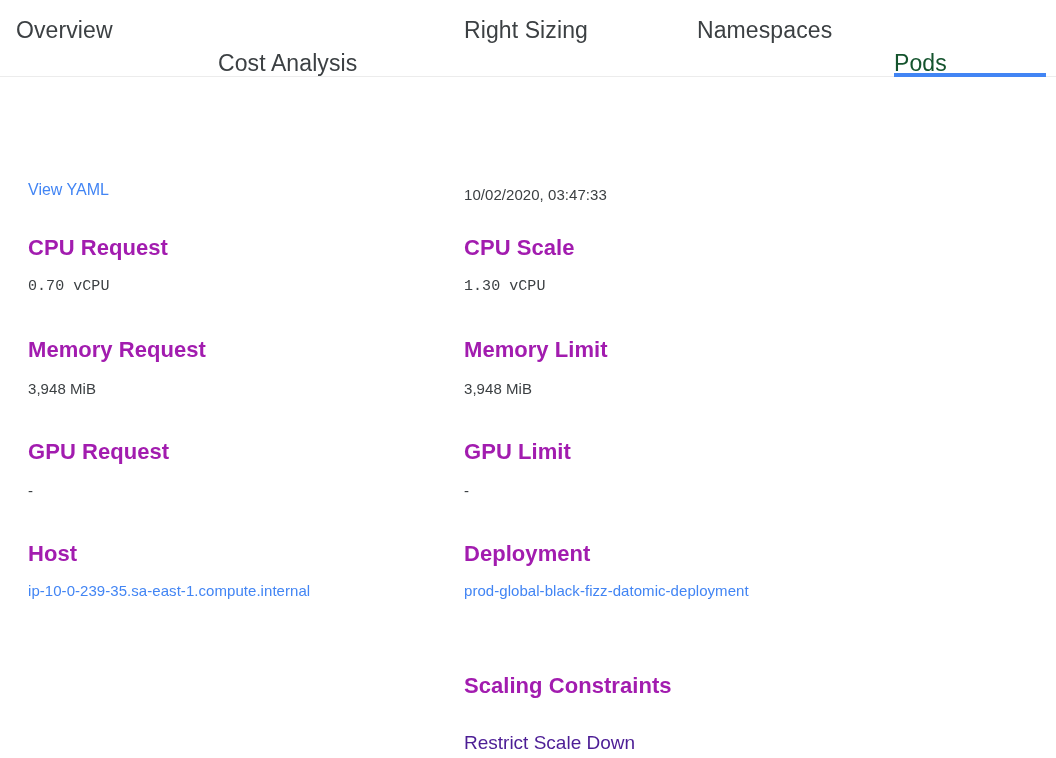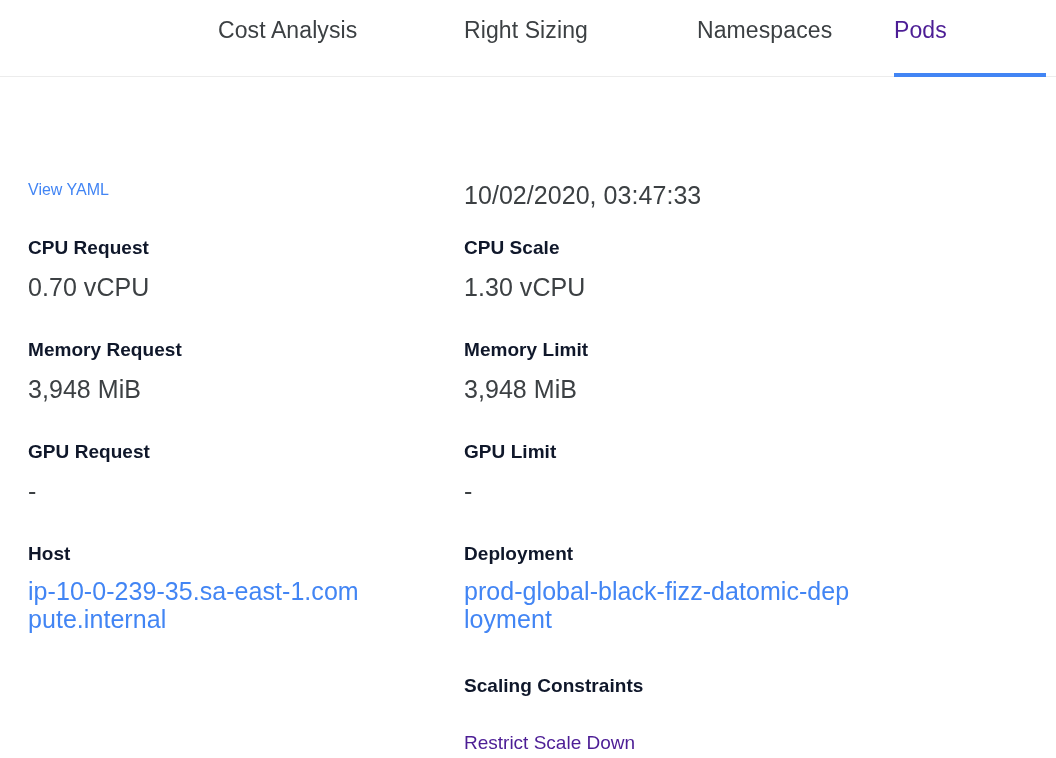--- a/index.html
+++ b/index.html
@@ -39,62 +39,62 @@
     font-weight: 400;
     color: #3c4043;
     letter-spacing: 0.1px;
     white-space: nowrap;
     cursor: pointer;
     background: transparent;
     border: none;
     font-family: "Liberation Sans", sans-serif;
   }
 
-  .tab.active { color: #4c1d95; }
+  .tab.active { color: #14532d; align-items: flex-end; }
 
   .tab-underline {
     position: absolute;
     bottom: 0;
     left: 0;
     right: 0;
     height: 4px;
     background: #4285f4;
     border-radius: 0;
   }
 
   .tab-0 { left: 16px; }
-  .tab-1 { left: 218px; }
+  .tab-1 { left: 218px; align-items: flex-end; }
   .tab-2 { left: 464px; }
   .tab-3 { left: 697px; }
   .tab-4 { left: 894px; width: 152px; justify-content: flex-start; }
 
   
   .detail {
     position: relative;
     padding: 0;
   }
 
   .col {
     position: absolute;
     top: 0;
   }
 
   .col-left  { left: 28px;  width: 420px; }
   .col-right { left: 464px; width: 400px; }
 
   .field-label {
-    font-size: 19px;
+    font-size: 22px;
     font-weight: 700;
-    color: #0f172a;
+    color: #a21caf;
     line-height: 26px;
     letter-spacing: 0.05px;
   }
 
   .field-value {
-    font-size: 25px;
+    font-size: 15px;
     font-weight: 400;
     color: #3c4043;
     line-height: 28px;
     letter-spacing: 0.05px;
     word-break: break-all;
   }
 
   .field-value.link,
   .link {
     color: #4285f4;
@@ -106,39 +106,42 @@
   .plain-text {
     font-size: 19px;
     font-weight: 400;
     color: #4c1d95;
     line-height: 28px;
   }
 
   
   .r-top     { position: absolute; top: 104px; }
   .r1-label  { position: absolute; top: 158px; }
-  .r1-value  { position: absolute; top: 196px; }
+  .r1-value  { position: absolute; top: 196px; font-family: Liberation Mono, monospace; }
   .r2-label  { position: absolute; top: 260px; }
   .r2-value  { position: absolute; top: 298px; }
   .r3-label  { position: absolute; top: 362px; }
   .r3-value  { position: absolute; top: 400px; }
   .r4-label  { position: absolute; top: 464px; }
   .r4-value  { position: absolute; top: 500px; width: 340px; }
   .r5-label  { position: absolute; top: 596px; }
   .r5-v1     { position: absolute; top: 652px; }
 
   .col-right .r4-value { width: 390px; }
 </style>
 </head>
 <body>
 
 <div class="app">
 
   <div class="tabbar">
 
+    <button class="tab tab-0">
+      <span>Overview</span>
+    </button>
 
     <button class="tab tab-1">
       <span>Cost Analysis</span>
     </button>
 
     <button class="tab tab-2">
       <span>Right Sizing</span>
     </button>
 
     <button class="tab tab-3">

